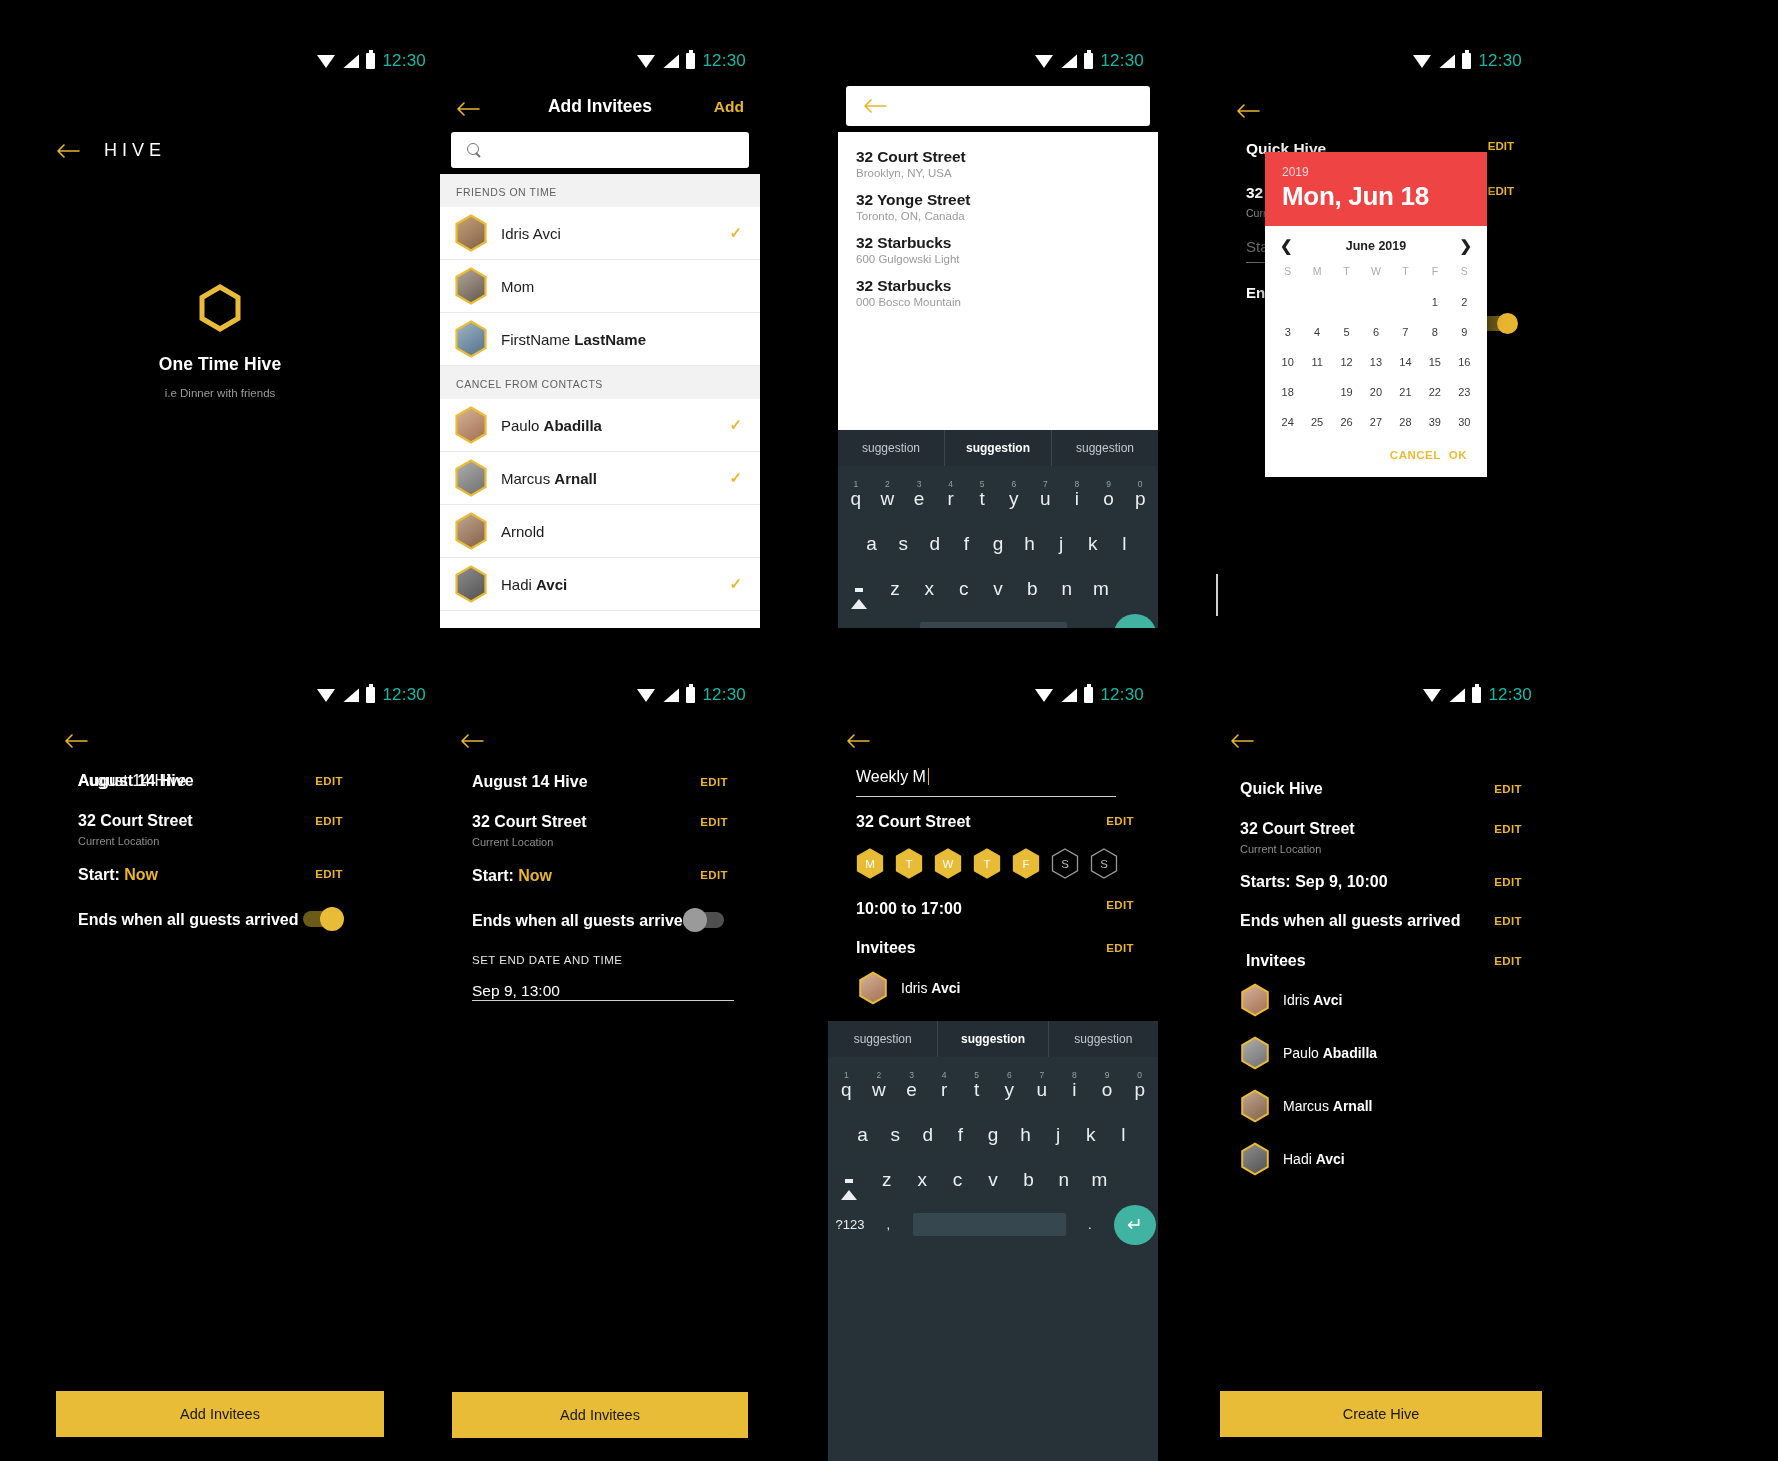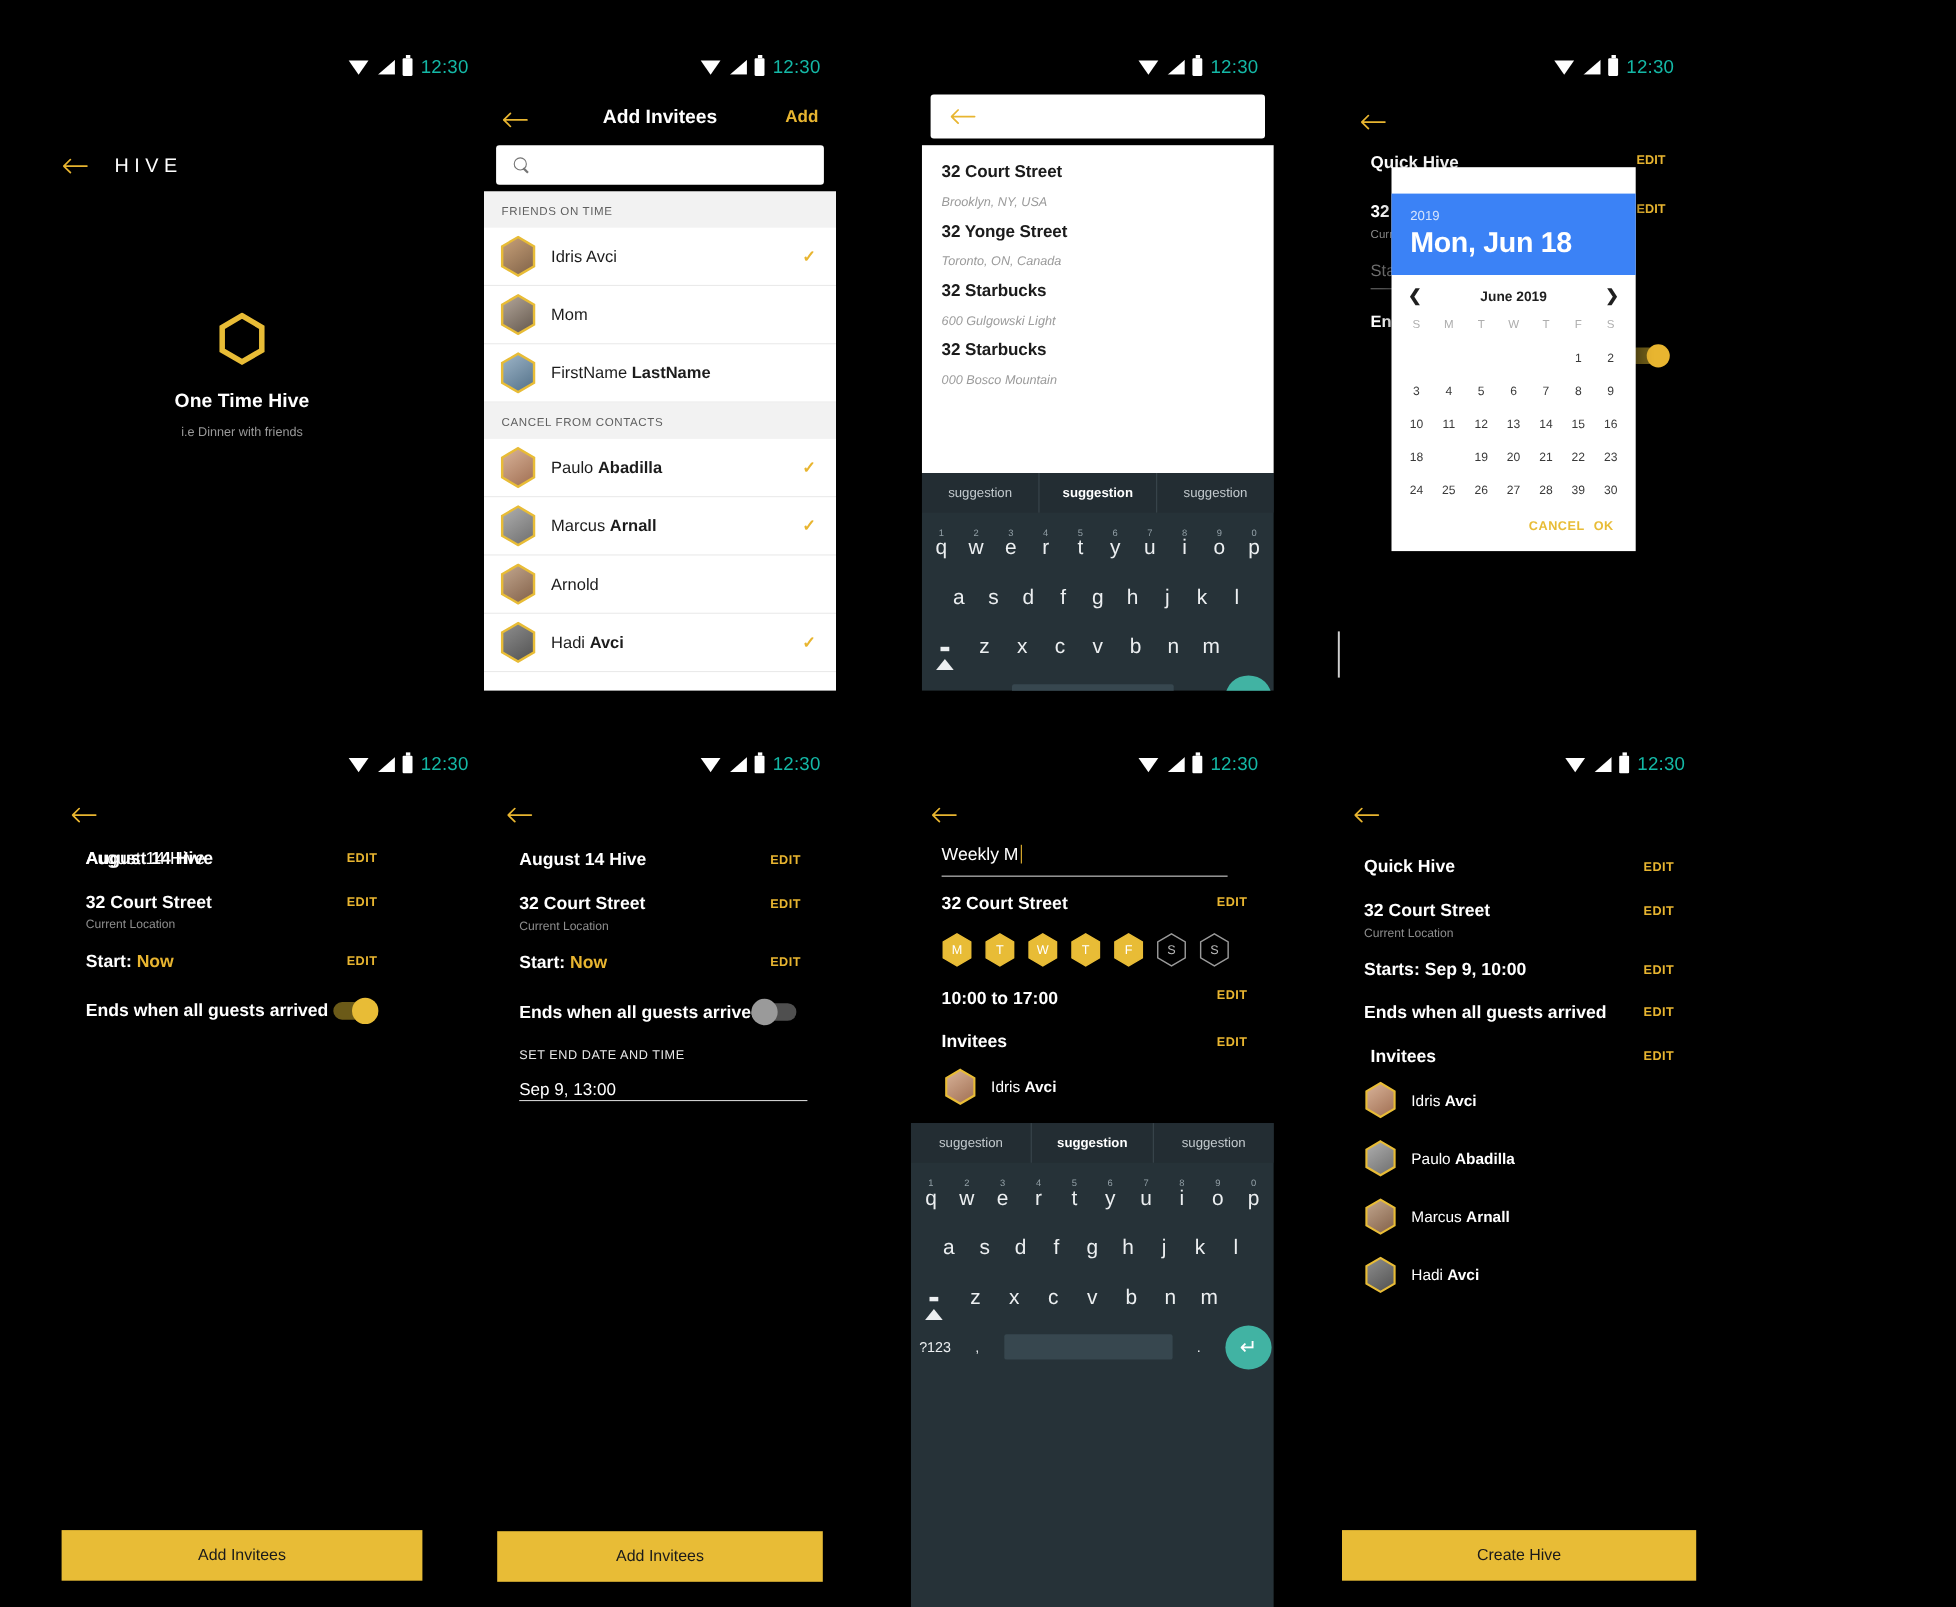--- a/index.html
+++ b/index.html
@@ -75,21 +75,21 @@
 
   
   .s3 { left:838px; top:44px; width:320px; height:584px; }
   .addr-bar { position:absolute; top:42px; left:8px; right:8px; height:40px;
     background:#fff; border-radius:3px; display:flex; align-items:center; padding:0 18px;}
   .addr-bar .ba { color:#E8B530; font-size:22px; line-height:1;}
   .addr-list { position:absolute; top:88px; left:0; width:100%; height:298px; background:#fff;
     padding:12px 0 0; }
   .addr-item { padding:4px 18px 8px; cursor:pointer;}
   .addr-item .l1 { font-size:15.5px; color:#1b1b1b; font-weight:700; letter-spacing:-.1px;}
-  .addr-item .l2 { font-size:11.5px; color:#9b9b9b; margin-top:12px;font-style:italic;}
+  .addr-item .l2 { font-size:11.5px; color:#9b9b9b; margin-top:1px;}
 
   
   .kb { position:absolute; left:0; width:100%; background:#263238; }
   .kb-sugg { height:36px; display:flex; align-items:stretch; background:#232d33; }
   .kb-sugg div { flex:1; display:flex; align-items:center; justify-content:center;
     color:#c3cace; font-size:12px; cursor:pointer;}
   .kb-sugg div.act { color:#fff; font-weight:700; }
   .kb-sugg div + div { border-left:1px solid #3a464d;}
   .kb-rows { padding:10px 2px 8px; }
   .kb-row { display:flex; justify-content:center; align-items:center; height:45px; }
@@ -123,21 +123,21 @@
   .s4 .ghost-line { position:absolute; left:30px; width:150px; top:218px; height:1px; background:#6a6a6a;}
   .s4 .ghost-end { top:240px; color:#fff; font-size:15px; font-weight:700;}
   .s4 .ghost-toggle { position:absolute; right:22px; top:272px; width:34px; height:15px;
     background:#6b5a18; border-radius:8px;}
   .s4 .ghost-toggle::after{content:"";position:absolute;right:-4px;top:-3px;width:21px;height:21px;
     border-radius:50%;background:#E8B530;}
   .s4 .cursor-mark { position:absolute; left:0; top:530px; width:2px; height:42px; background:#cfcfcf;}
 
   .datepicker { position:absolute; left:49px; top:108px; width:222px; background:#fff;
     box-shadow:0 4px 14px rgba(0,0,0,.55); }
-  .dp-head { background:#3b82f6; padding:13px 17px 14px;margin-top:24px; }
+  .dp-head { background:#ef4444; padding:13px 17px 14px; }
   .dp-head .y { color:#fff; opacity:.78; font-size:12px; font-weight:500;}
   .dp-head .d { color:#fff; font-size:26px; font-weight:700; margin-top:2px; letter-spacing:-.3px;}
   .dp-nav { display:flex; align-items:center; justify-content:space-between;
     padding:12px 15px 6px; }
   .dp-nav .m { font-size:12.5px; color:#1f1f1f; font-weight:700; }
   .dp-nav .a { font-size:15px; color:#1f1f1f; font-weight:700; cursor:pointer; line-height:1;}
   .dp-grid { display:grid; grid-template-columns:repeat(7,1fr); padding:0 8px 6px;
     text-align:center; }
   .dp-grid .dow { color:#adadad; font-size:10.5px; padding:6px 0 10px; }
   .dp-grid .dn { font-size:11px; color:#3a3a3a; height:30px; line-height:30px; cursor:pointer;

